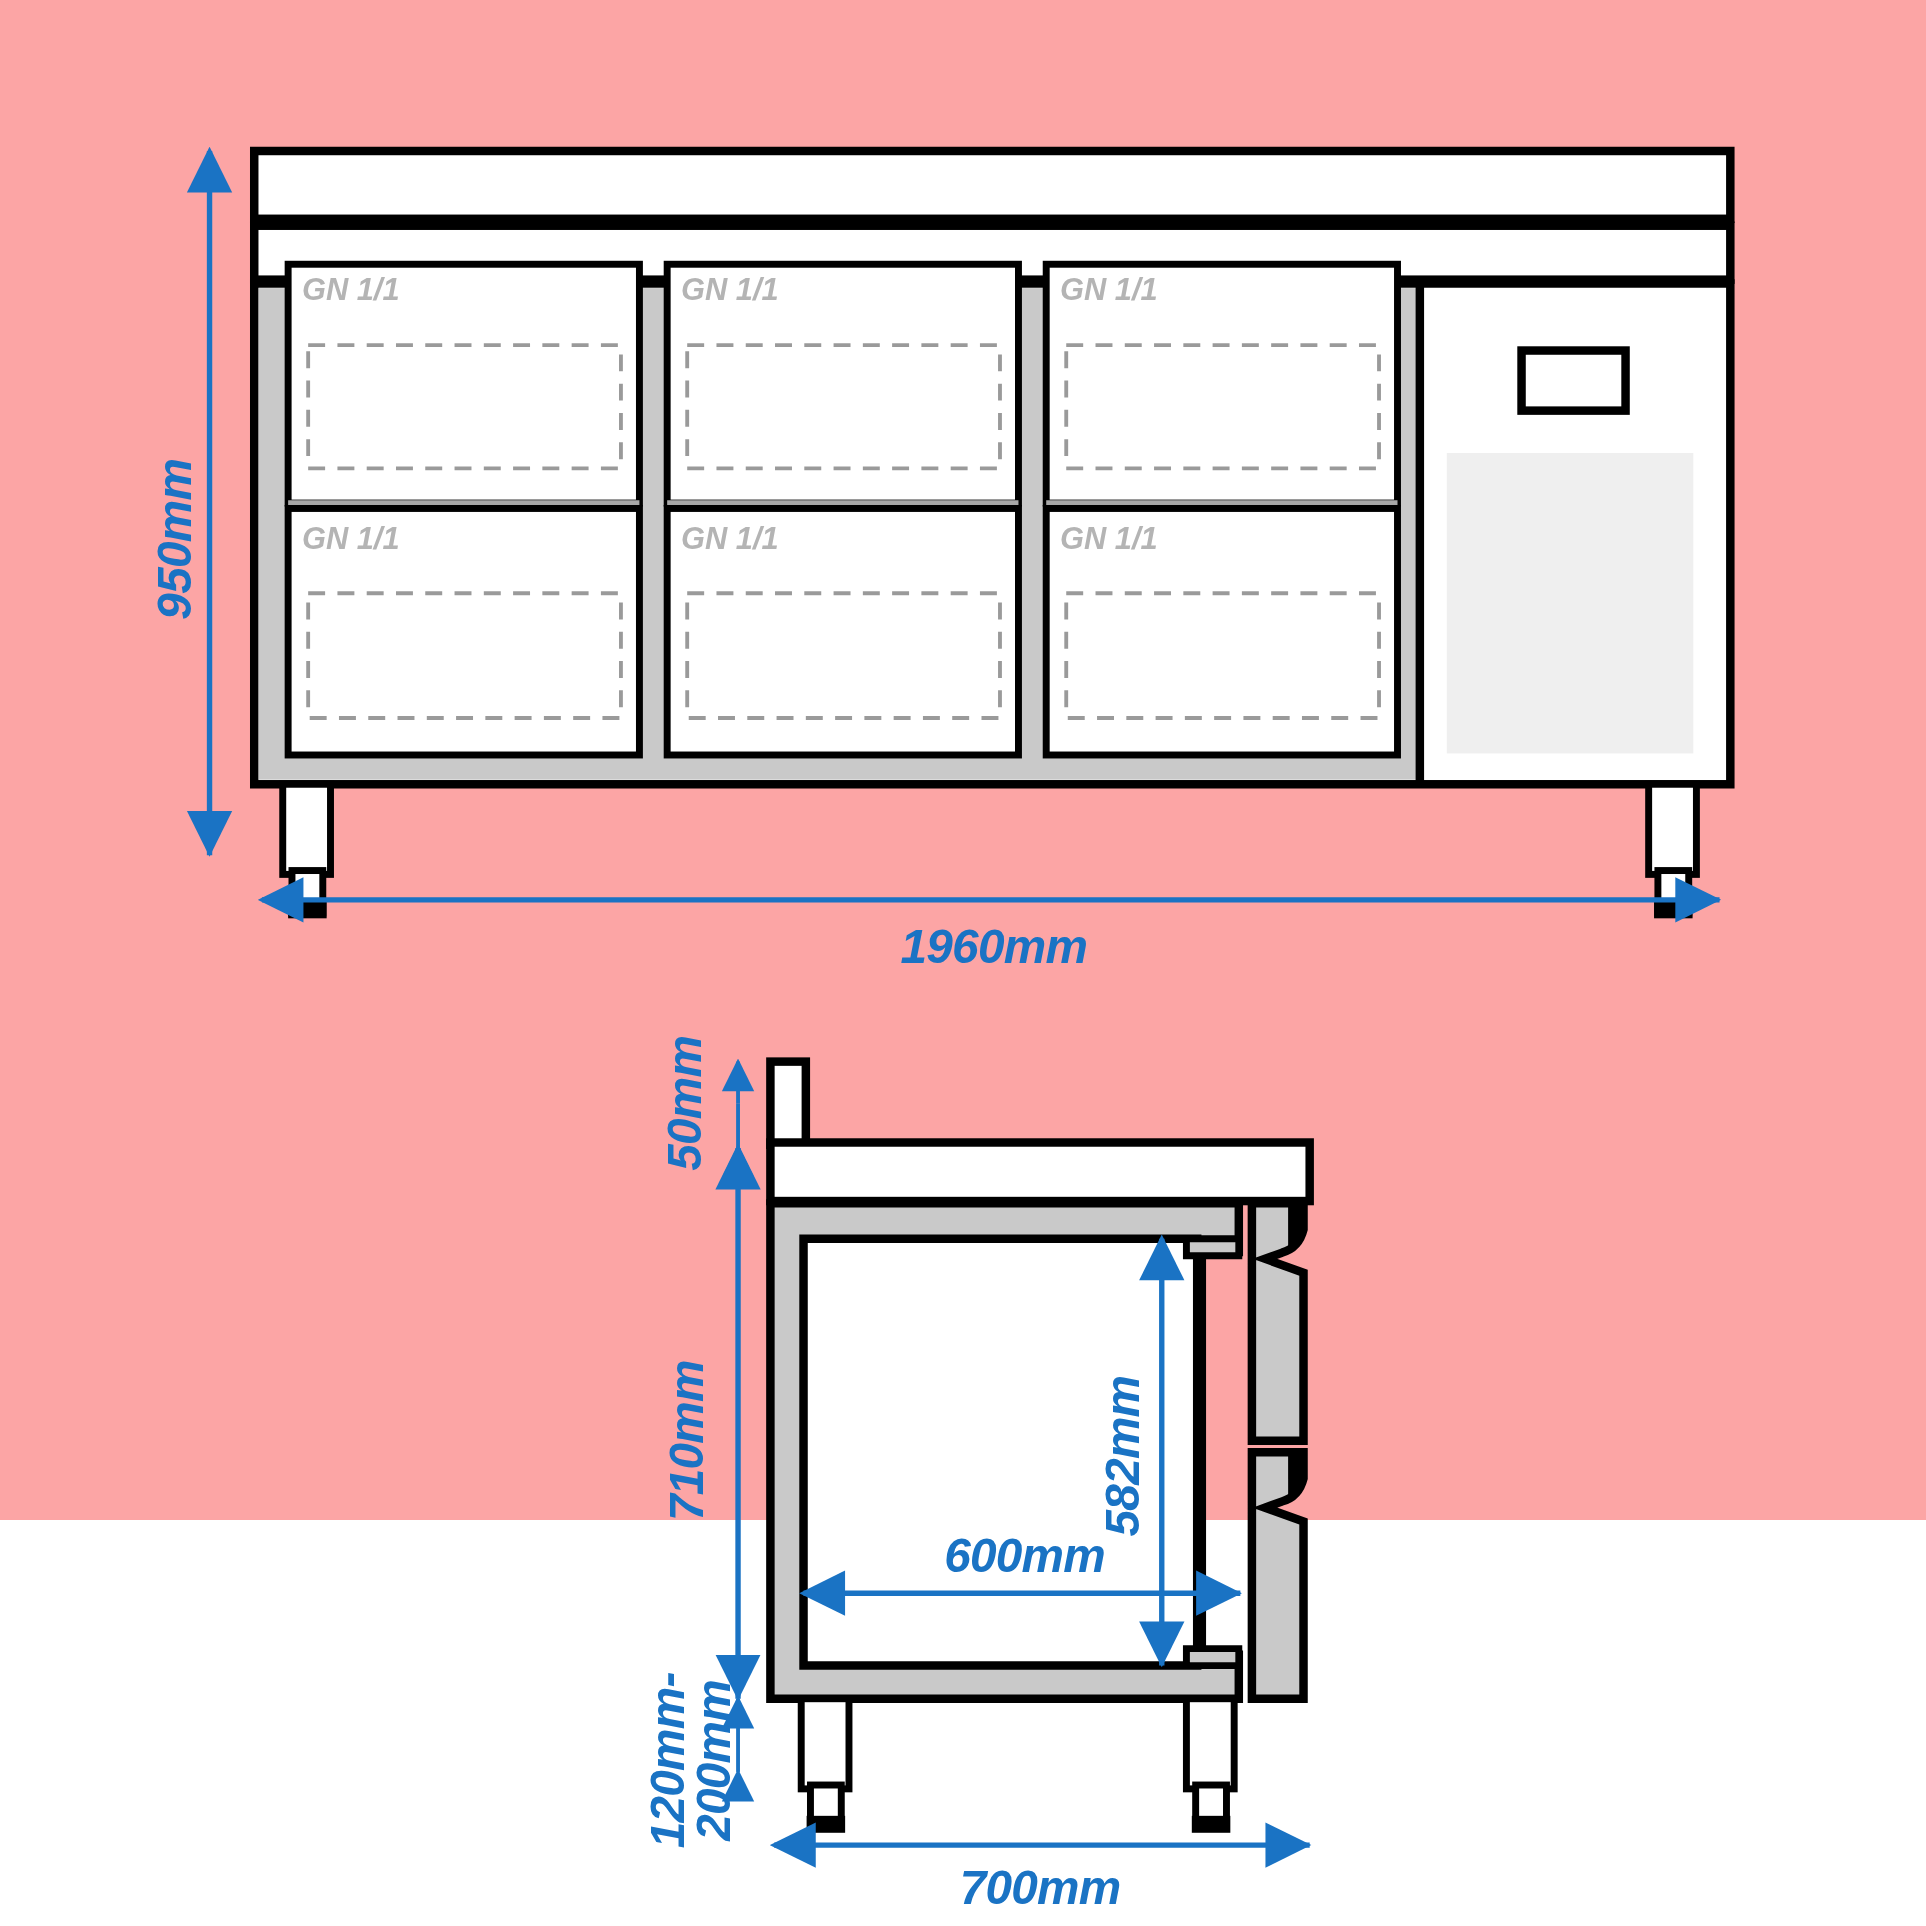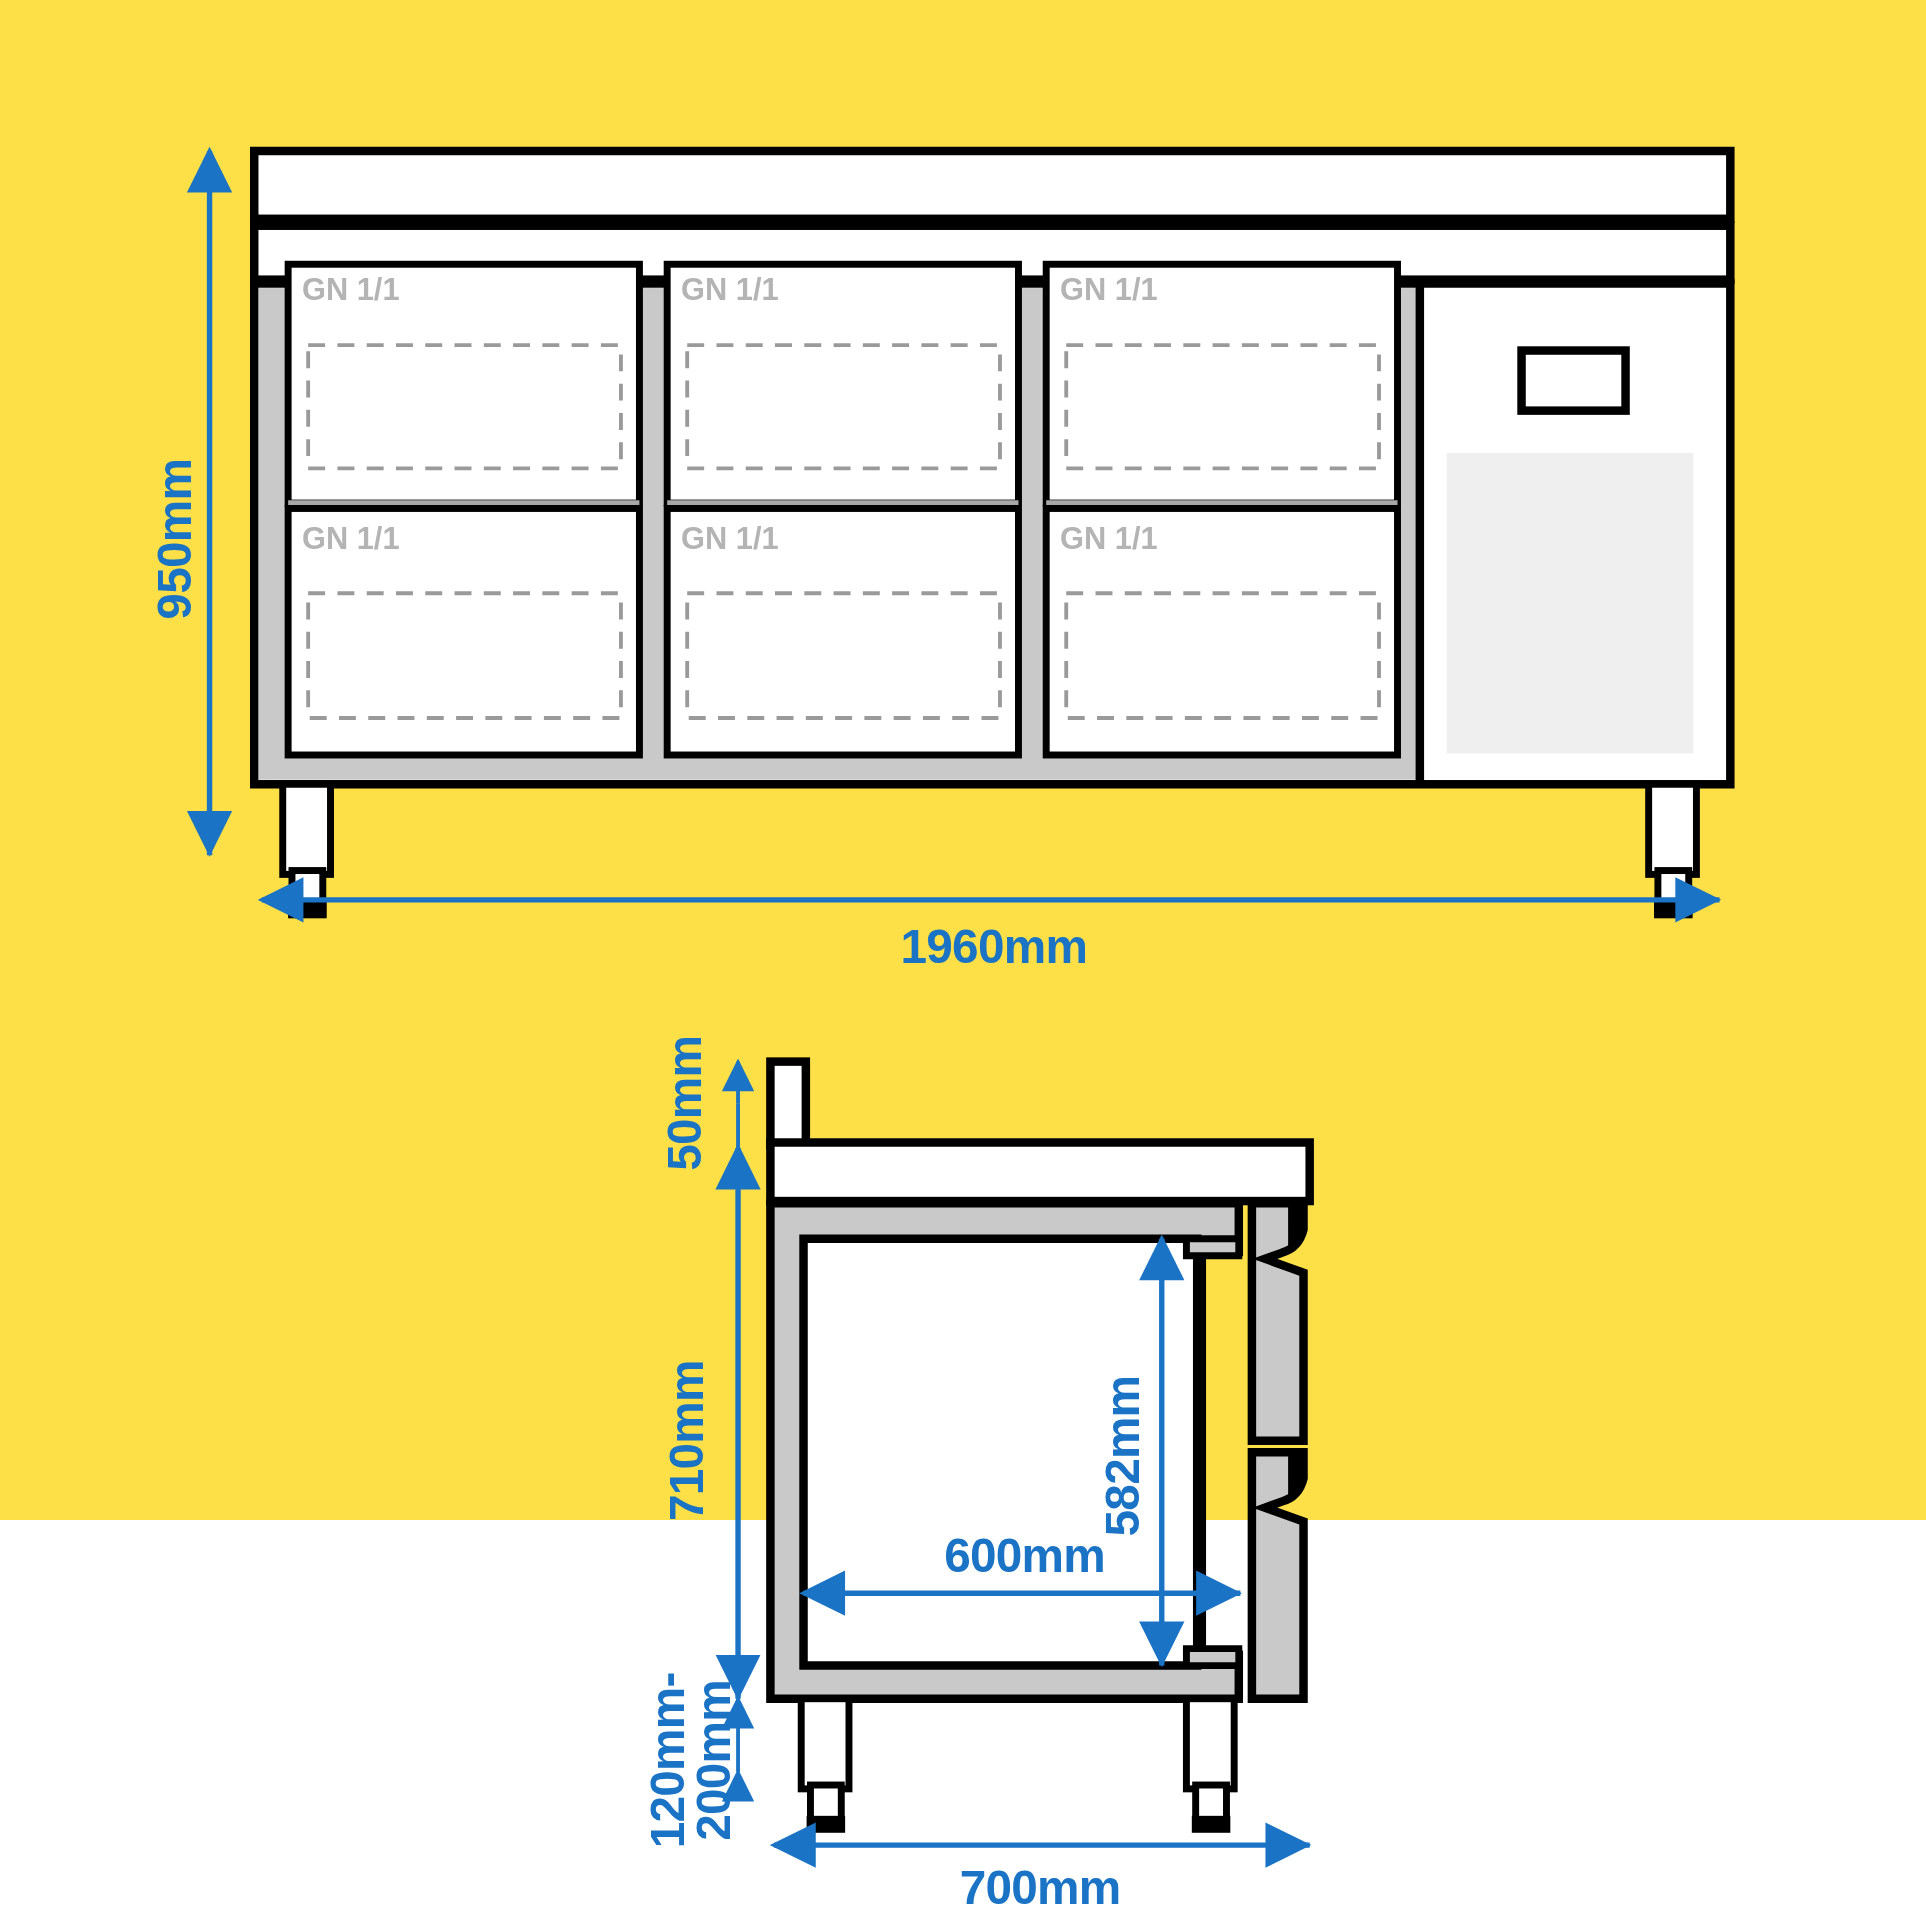--- a/index.html
+++ b/index.html
@@ -11,21 +11,22 @@
   body {
     width: 1926px;
     height: 1926px;
     font-family: "Liberation Sans", sans-serif;
     overflow: hidden;
   }
   #stage {
     position: relative;
     width: 1926px;
     height: 1520px;
-    background: #fde047;
+    background: #fca5a5;
+    font-style: italic;
   }
   svg.drawing {
     position: absolute;
     top: 0;
     left: 0;
     width: 1926px;
     height: 1926px;
   }
   .dim-text {
     fill: #1A73C4;

